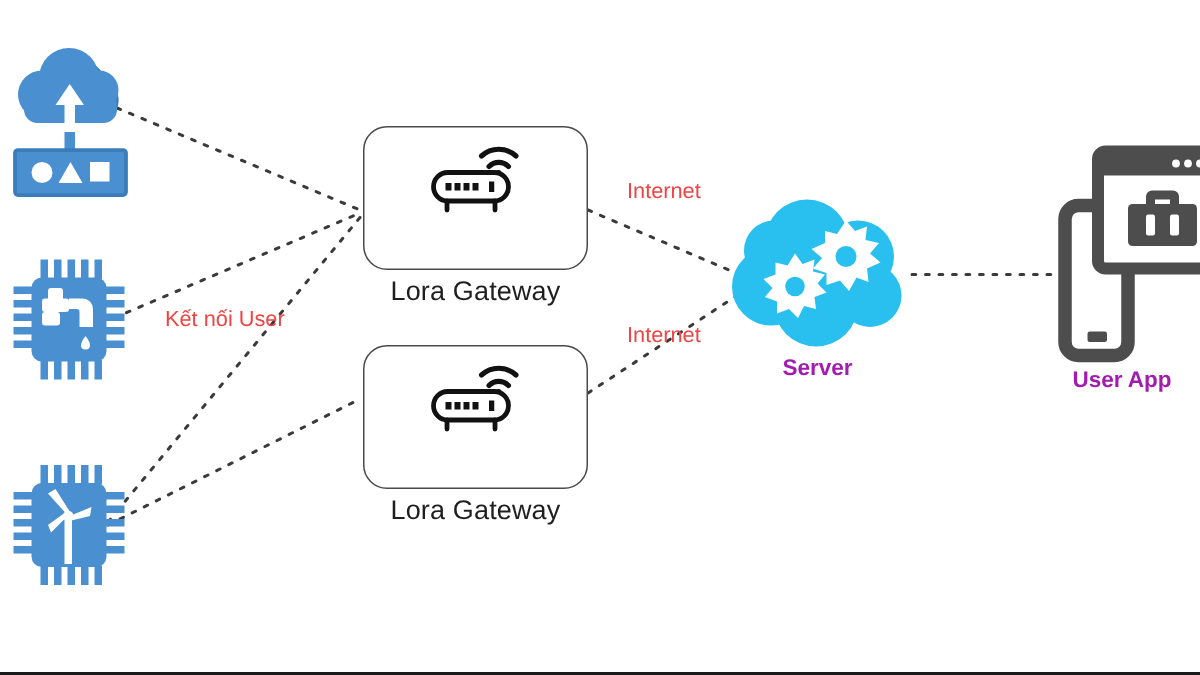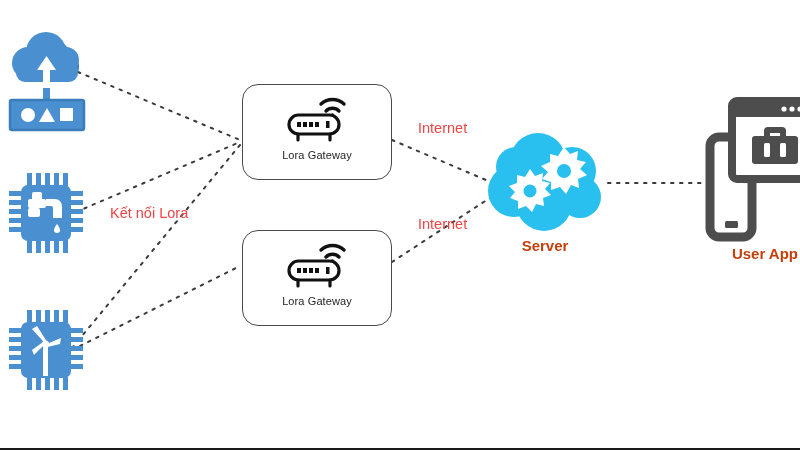--- a/index.html
+++ b/index.html
@@ -30,35 +30,36 @@
     position: absolute;
     background: #ffffff;
     border: 1.6px solid #4a4a4a;
     border-radius: 16px;
     box-sizing: border-box;
   }
   .gw-label {
     position: absolute;
     width: 100%;
     text-align: center;
-    font-size: 11px;
+    font-size: 18px;
     color: #1f1f1f;
     letter-spacing: .1px;
+    margin-top: 35px;
   }
   .edge-label {
     position: absolute;
     font-size: 14.5px;
     color: #ef4444;
     white-space: nowrap;
   }
   .node-caption {
     position: absolute;
     font-size: 15px;
     font-weight: bold;
-    color: #c2410c;
+    color: #a21caf;
     white-space: nowrap;
     text-align: center;
   }
   svg { display: block; overflow: visible; }
 </style>
 </head>
 <body>
 
 <div id="canvas">
 
@@ -263,22 +264,22 @@
 
       <g fill="#4d4d4d">
         <rect x="52" y="41" width="46" height="28" rx="3"></rect>
         <path d="M64 36 a4 4 0 0 1 4 -4 h14 a4 4 0 0 1 4 4 v5 h-6 v-3 h-10 v3 h-6 z"></path>
       </g>
       <g fill="#ffffff">
         <rect x="64" y="48" width="6" height="14" rx="1.5"></rect>
         <rect x="80" y="48" width="6" height="14" rx="1.5"></rect>
       </g>
     </svg>
-    <div class="node-caption" style="left:-2px; top:150px; width:100px;text-align:right;">User App</div>
-  </div>
-
-  <div class="edge-label" style="left:110px; top:205px;">Kết nối Lora</div>
+    <div class="node-caption" style="left:-2px; top:150px; width:100px;">User App</div>
+  </div>
+
+  <div class="edge-label" style="left:110px; top:205px;">Kết nối User</div>
 
   <div class="edge-label" style="left:418px; top:120px;">Internet</div>
 
   <div class="edge-label" style="left:418px; top:216px;">Internet</div>
 
 </div>
 
 </body></html>

